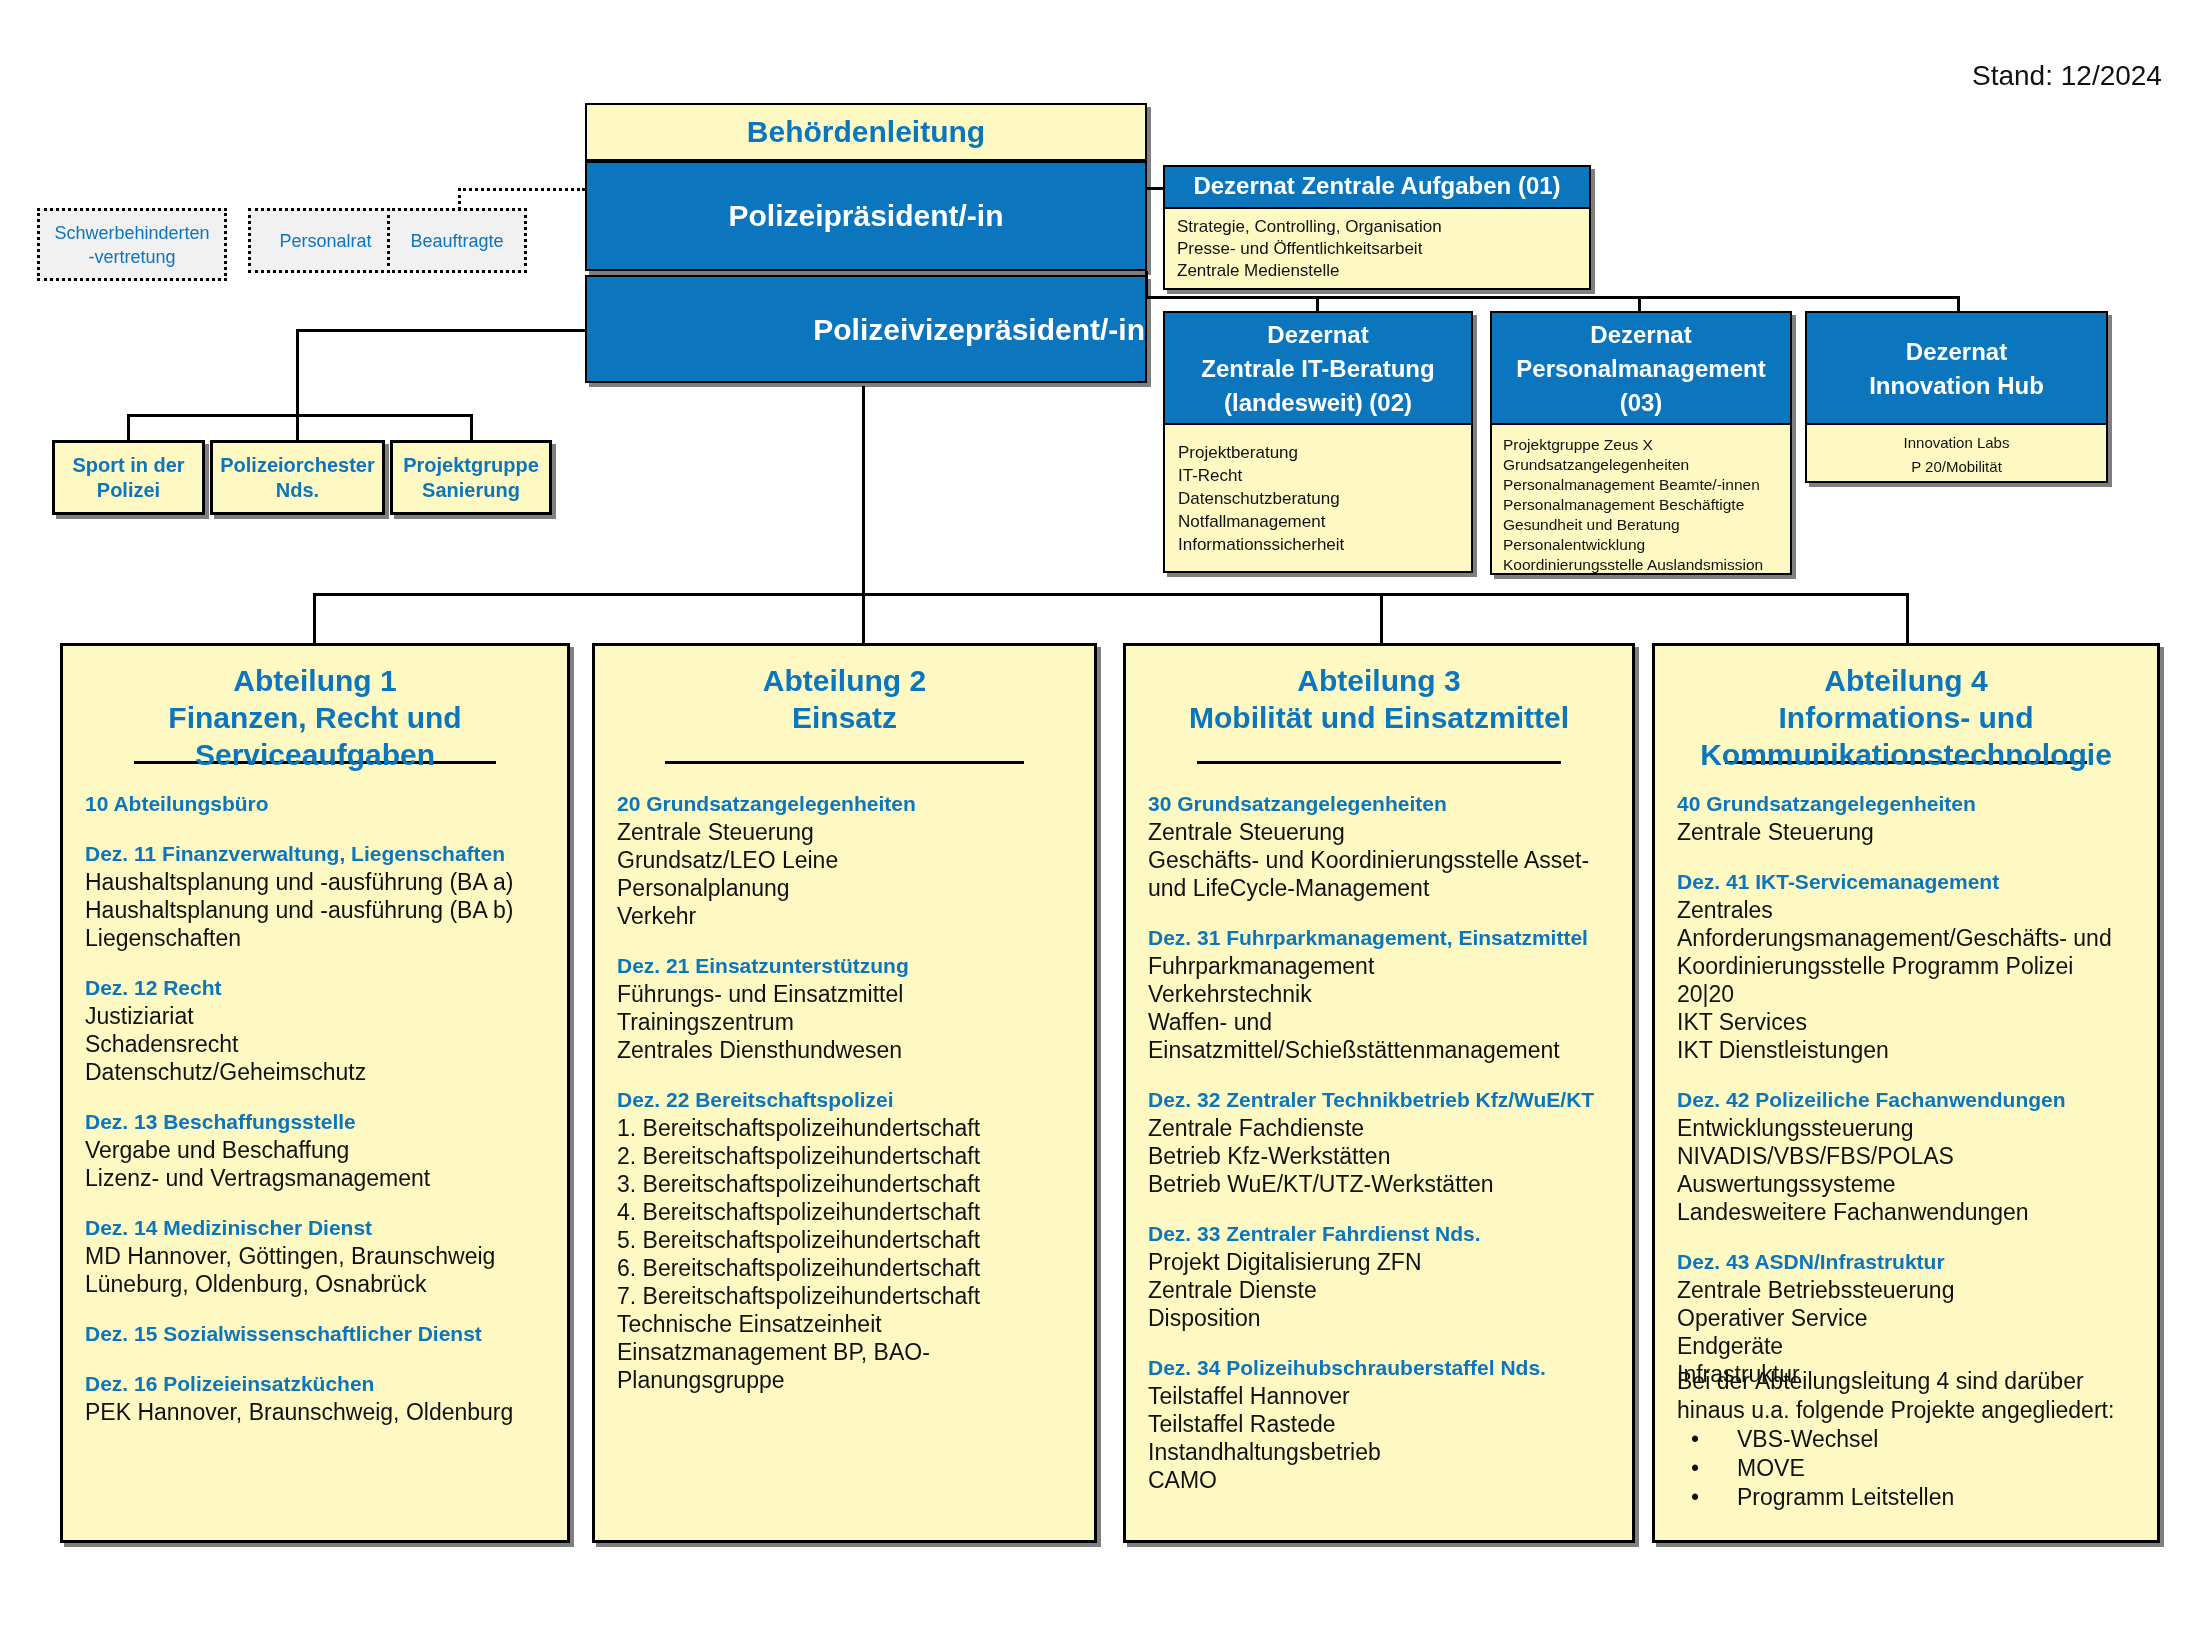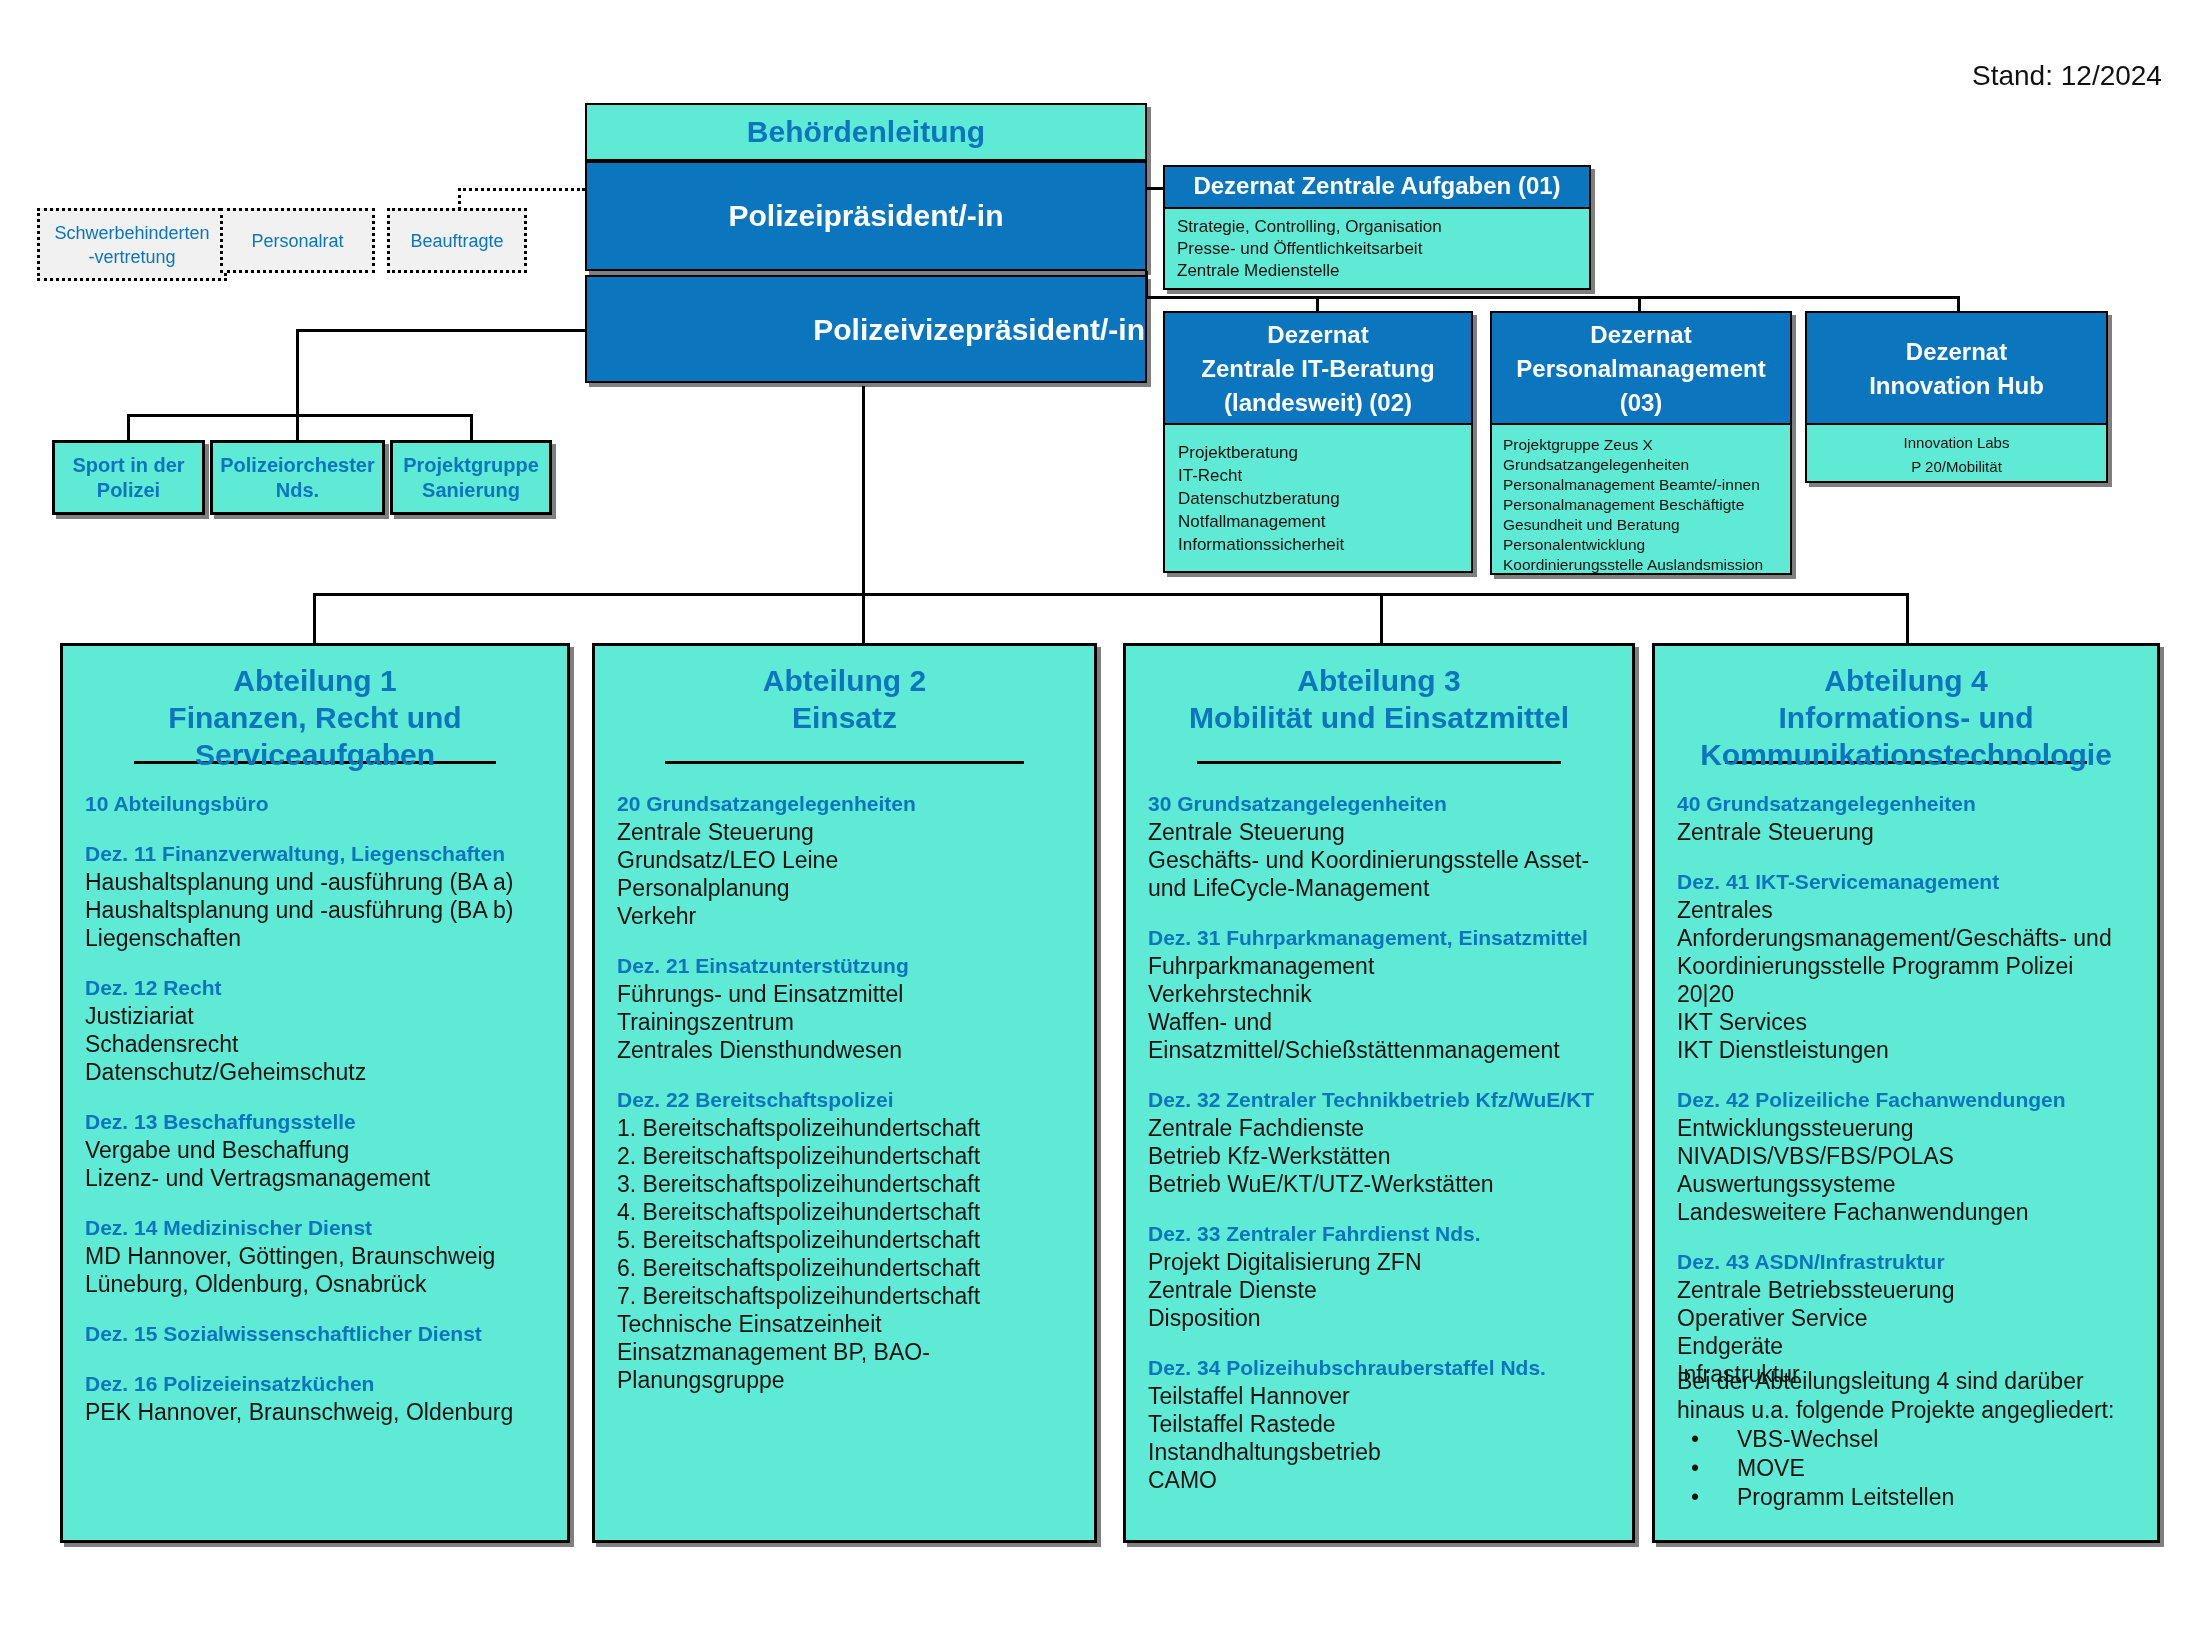--- a/index.html
+++ b/index.html
@@ -3,21 +3,21 @@
 <meta charset="utf-8">
 <style>
   html,body{margin:0;padding:0;background:#ffffff;}
   body{font-family:"Liberation Sans","DejaVu Sans",sans-serif;color:#111;}
   #canvas{position:relative;width:2200px;height:1650px;background:#fff;overflow:hidden;}
 
   .line{position:absolute;background:#000;}
   .dot-h{position:absolute;border-top:3px dotted #000;}
   .dot-v{position:absolute;border-left:3px dotted #000;}
 
-  .box{position:absolute;box-sizing:border-box;background:#5eead4;border:2px solid #000;
+  .box{position:absolute;box-sizing:border-box;background:#fef9c3;border:2px solid #000;
        box-shadow:4px 4px 0 rgba(0,0,0,0.5);}
   .blue-fill{background:#0b75bd;color:#fff;}
   .blue-t{color:#0b75bd;}
 
   .bl-header{font-size:30px;font-weight:bold;text-align:center;line-height:54px;}
   .pres{font-size:30px;font-weight:bold;text-align:center;line-height:106px;}
 
   .dotted-box{position:absolute;box-sizing:border-box;border:3px dotted #000;background:#f1f1f1;
        color:#0b75bd;text-align:center;font-size:18px;line-height:24px;}
   .dotted-box .vcent{display:flex;flex-direction:column;justify-content:center;height:100%;}
@@ -83,21 +83,21 @@
   <div class="box bl-header blue-t" style="left:585px;top:103px;width:562px;height:58px;">Behördenleitung</div>
   <div class="box blue-fill pres" style="left:585px;top:161px;width:562px;height:110px;">Polizeipräsident/-in</div>
   <div class="box blue-fill pres" style="left:585px;top:275px;width:562px;height:108px;text-align:right;">Polizeivizepräsident/-in</div>
 
   <div class="dotted-box adv" style="left:37px;top:208px;width:190px;height:73px;">
       <div class="vcent">
         <div>Schwerbehinderten</div>
         <div>-vertretung</div>
       </div>
     </div>
-  <div class="dotted-box adv" style="left:220px;top:208px;width:155px;height:65px;">
+  <div class="dotted-box adv" style="left:248px;top:208px;width:155px;height:65px;">
       <div class="vcent">
         <div>Personalrat</div>
       </div>
     </div>
   <div class="dotted-box adv" style="left:387px;top:208px;width:140px;height:65px;">
       <div class="vcent">
         <div>Beauftragte</div>
       </div>
     </div>
 

